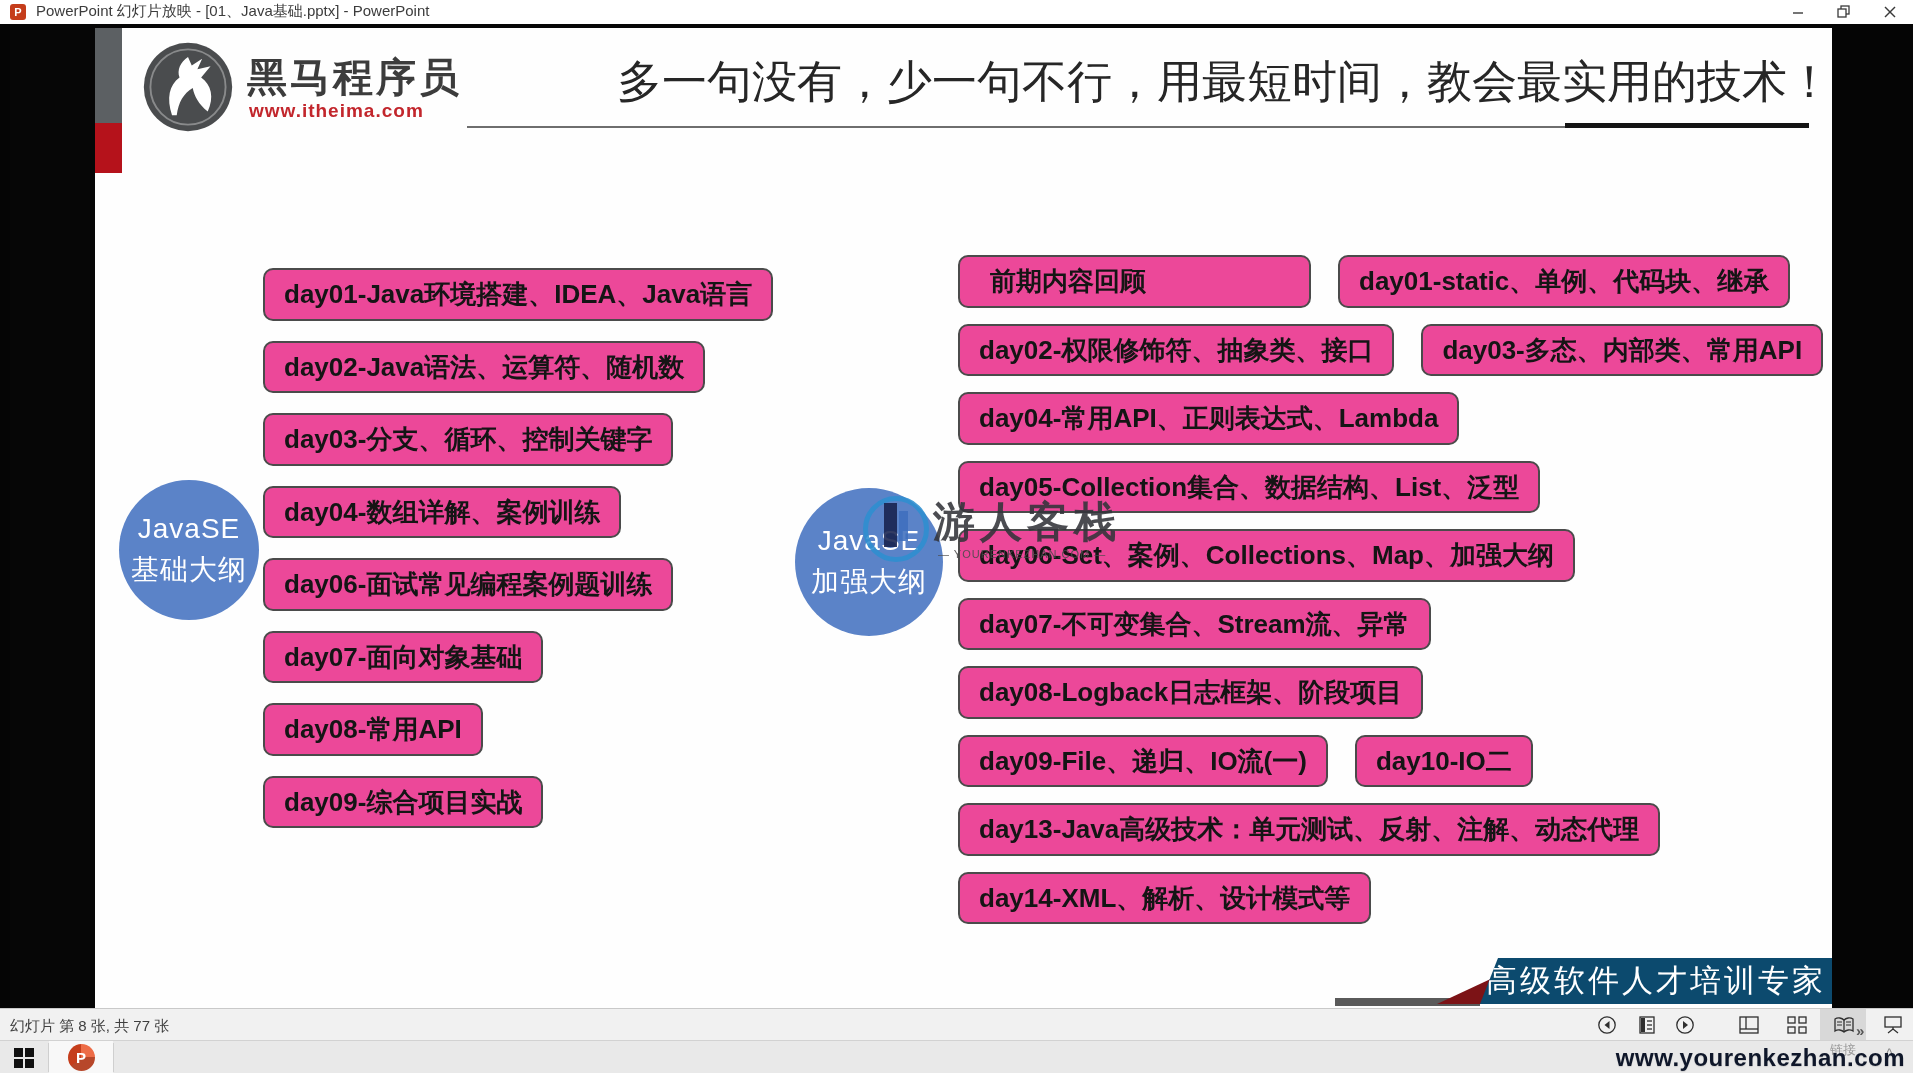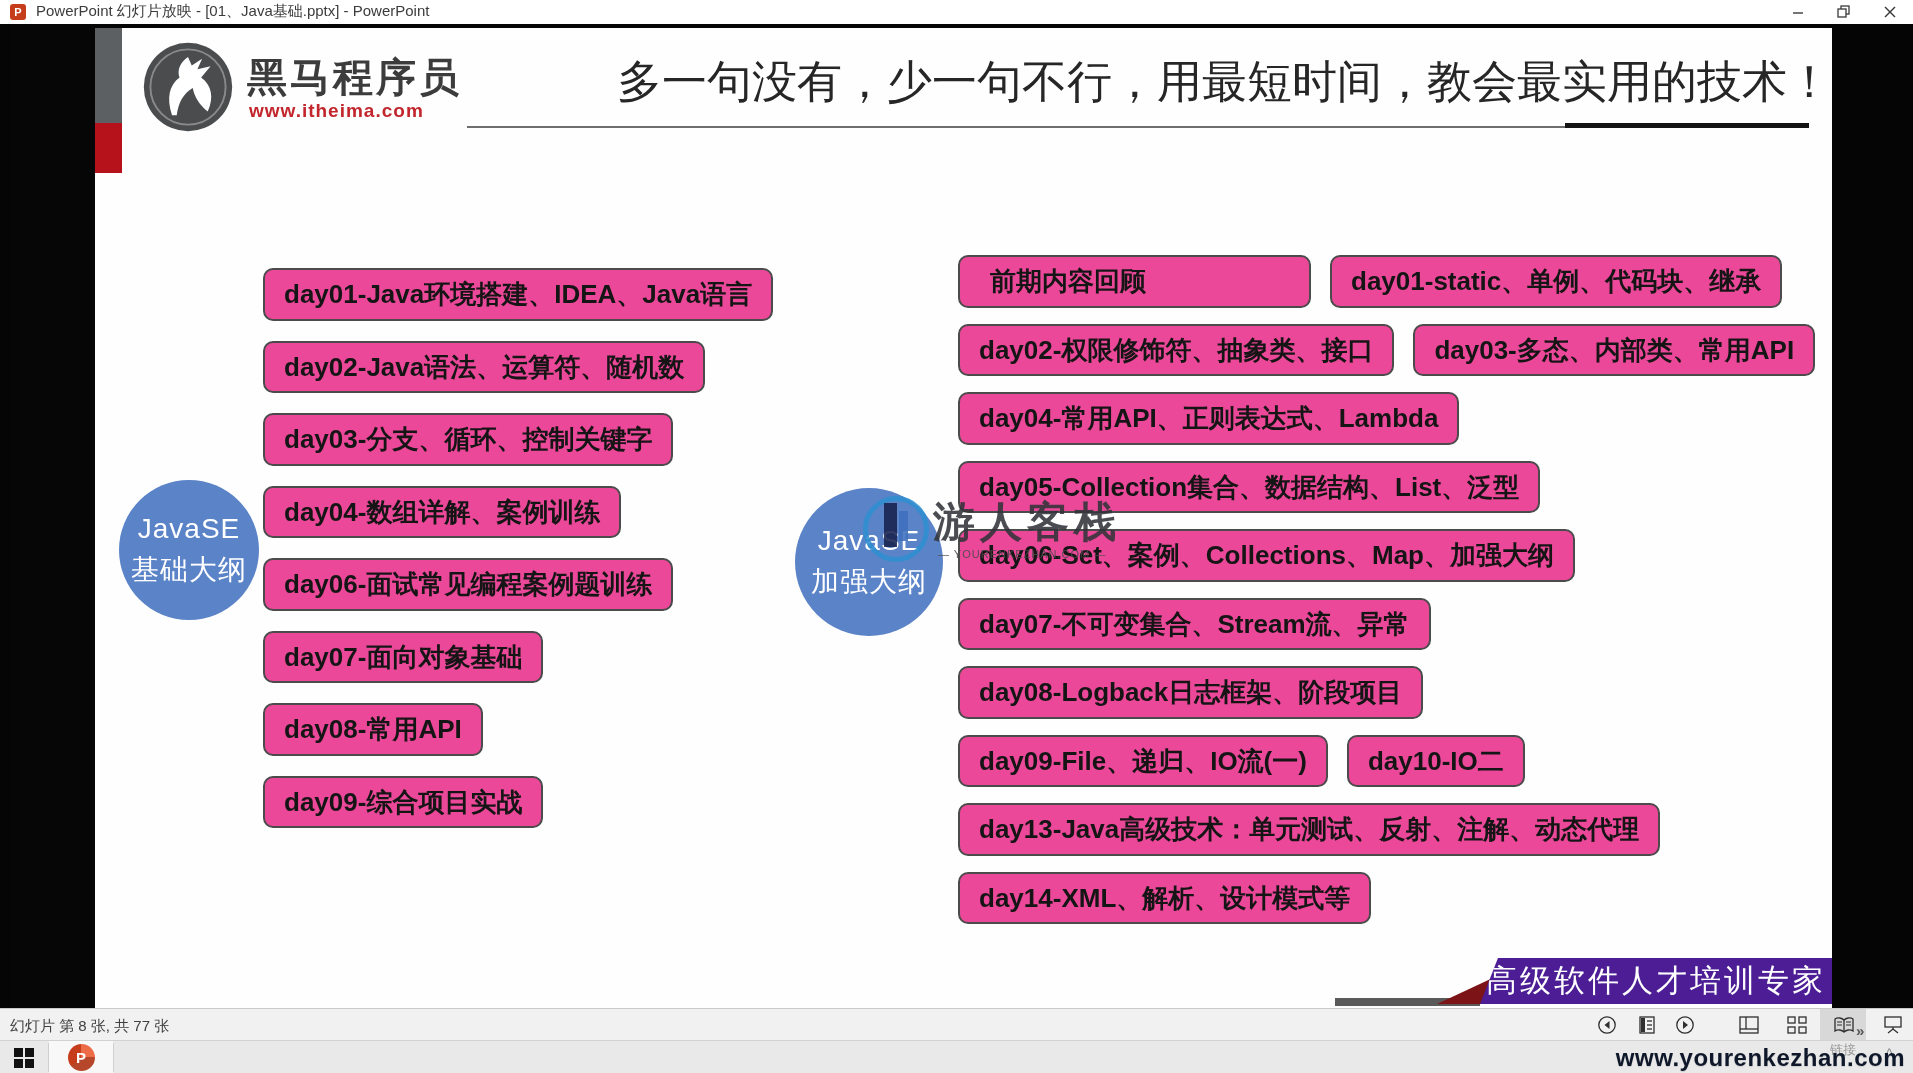--- a/index.html
+++ b/index.html
@@ -41,36 +41,36 @@
   .circle-right{left:700px;top:460px;width:148px;height:148px;}
 
   
   .obox{border:2px solid #4b4b4b;border-radius:10px;padding:8px 19px;background:#ec4899;
         font-size:26px;font-weight:bold;color:#151515;width:max-content;line-height:1.25;
         white-space:nowrap;}
   .leftcol{position:absolute;left:168px;top:240px;display:flex;flex-direction:column;
            gap:20px;align-items:flex-start;z-index:10;}
   .rightcol{position:absolute;left:863px;top:227px;display:flex;flex-direction:column;
             gap:16px;align-items:flex-start;z-index:10;}
-  .rrow{display:flex;gap:19px;}
+  .rrow{display:flex;gap:27px;}
   .rrow.g40{}
   .wbox{min-width:300px;padding-left:30px;}
 
   
   .wm{position:absolute;z-index:40;opacity:0.88;}
   .wm-logo{left:768px;top:468px;width:56px;height:56px;border:5px solid #2e8fd0;
            border-radius:50%;}
   .wm-bar1{position:absolute;left:16px;top:2px;width:13px;height:44px;background:#17224e;}
   .wm-bar2{position:absolute;left:31px;top:10px;width:9px;height:30px;background:#3f6fbe;}
   .wm-name{left:838px;top:466px;font-size:42px;font-weight:bold;color:#33343a;
            letter-spacing:5px;font-family:"DejaVu Serif","Liberation Serif",serif;white-space:nowrap;}
   .wm-sub{left:843px;top:520px;font-size:11px;color:#4a4a4a;letter-spacing:1px;white-space:nowrap;}
 
   
-  .banner{position:absolute;left:1385px;top:930px;width:352px;height:46px;background:#4c1d95;
+  .banner{position:absolute;left:1385px;top:930px;width:352px;height:46px;background:#0c4a6e;
           clip-path:polygon(18px 0,100% 0,100% 100%,0 100%);z-index:20;
           display:flex;align-items:center;justify-content:center;}
   .banner-text{color:#ffffff;font-size:31px;letter-spacing:3px;white-space:nowrap;
                font-family:"DejaVu Serif","Liberation Serif",serif;}
   .banner-tri{position:absolute;left:1342px;top:948px;width:0;height:0;z-index:19;
               border-bottom:28px solid #7c1316;border-left:60px solid transparent;}
   .banner-shadow{position:absolute;left:1240px;top:970px;width:145px;height:8px;background:#5a5a5a;z-index:18;}
 
   
   .statusbar{position:absolute;left:0;top:1008px;width:1913px;height:32px;background:#f1f1f1;

